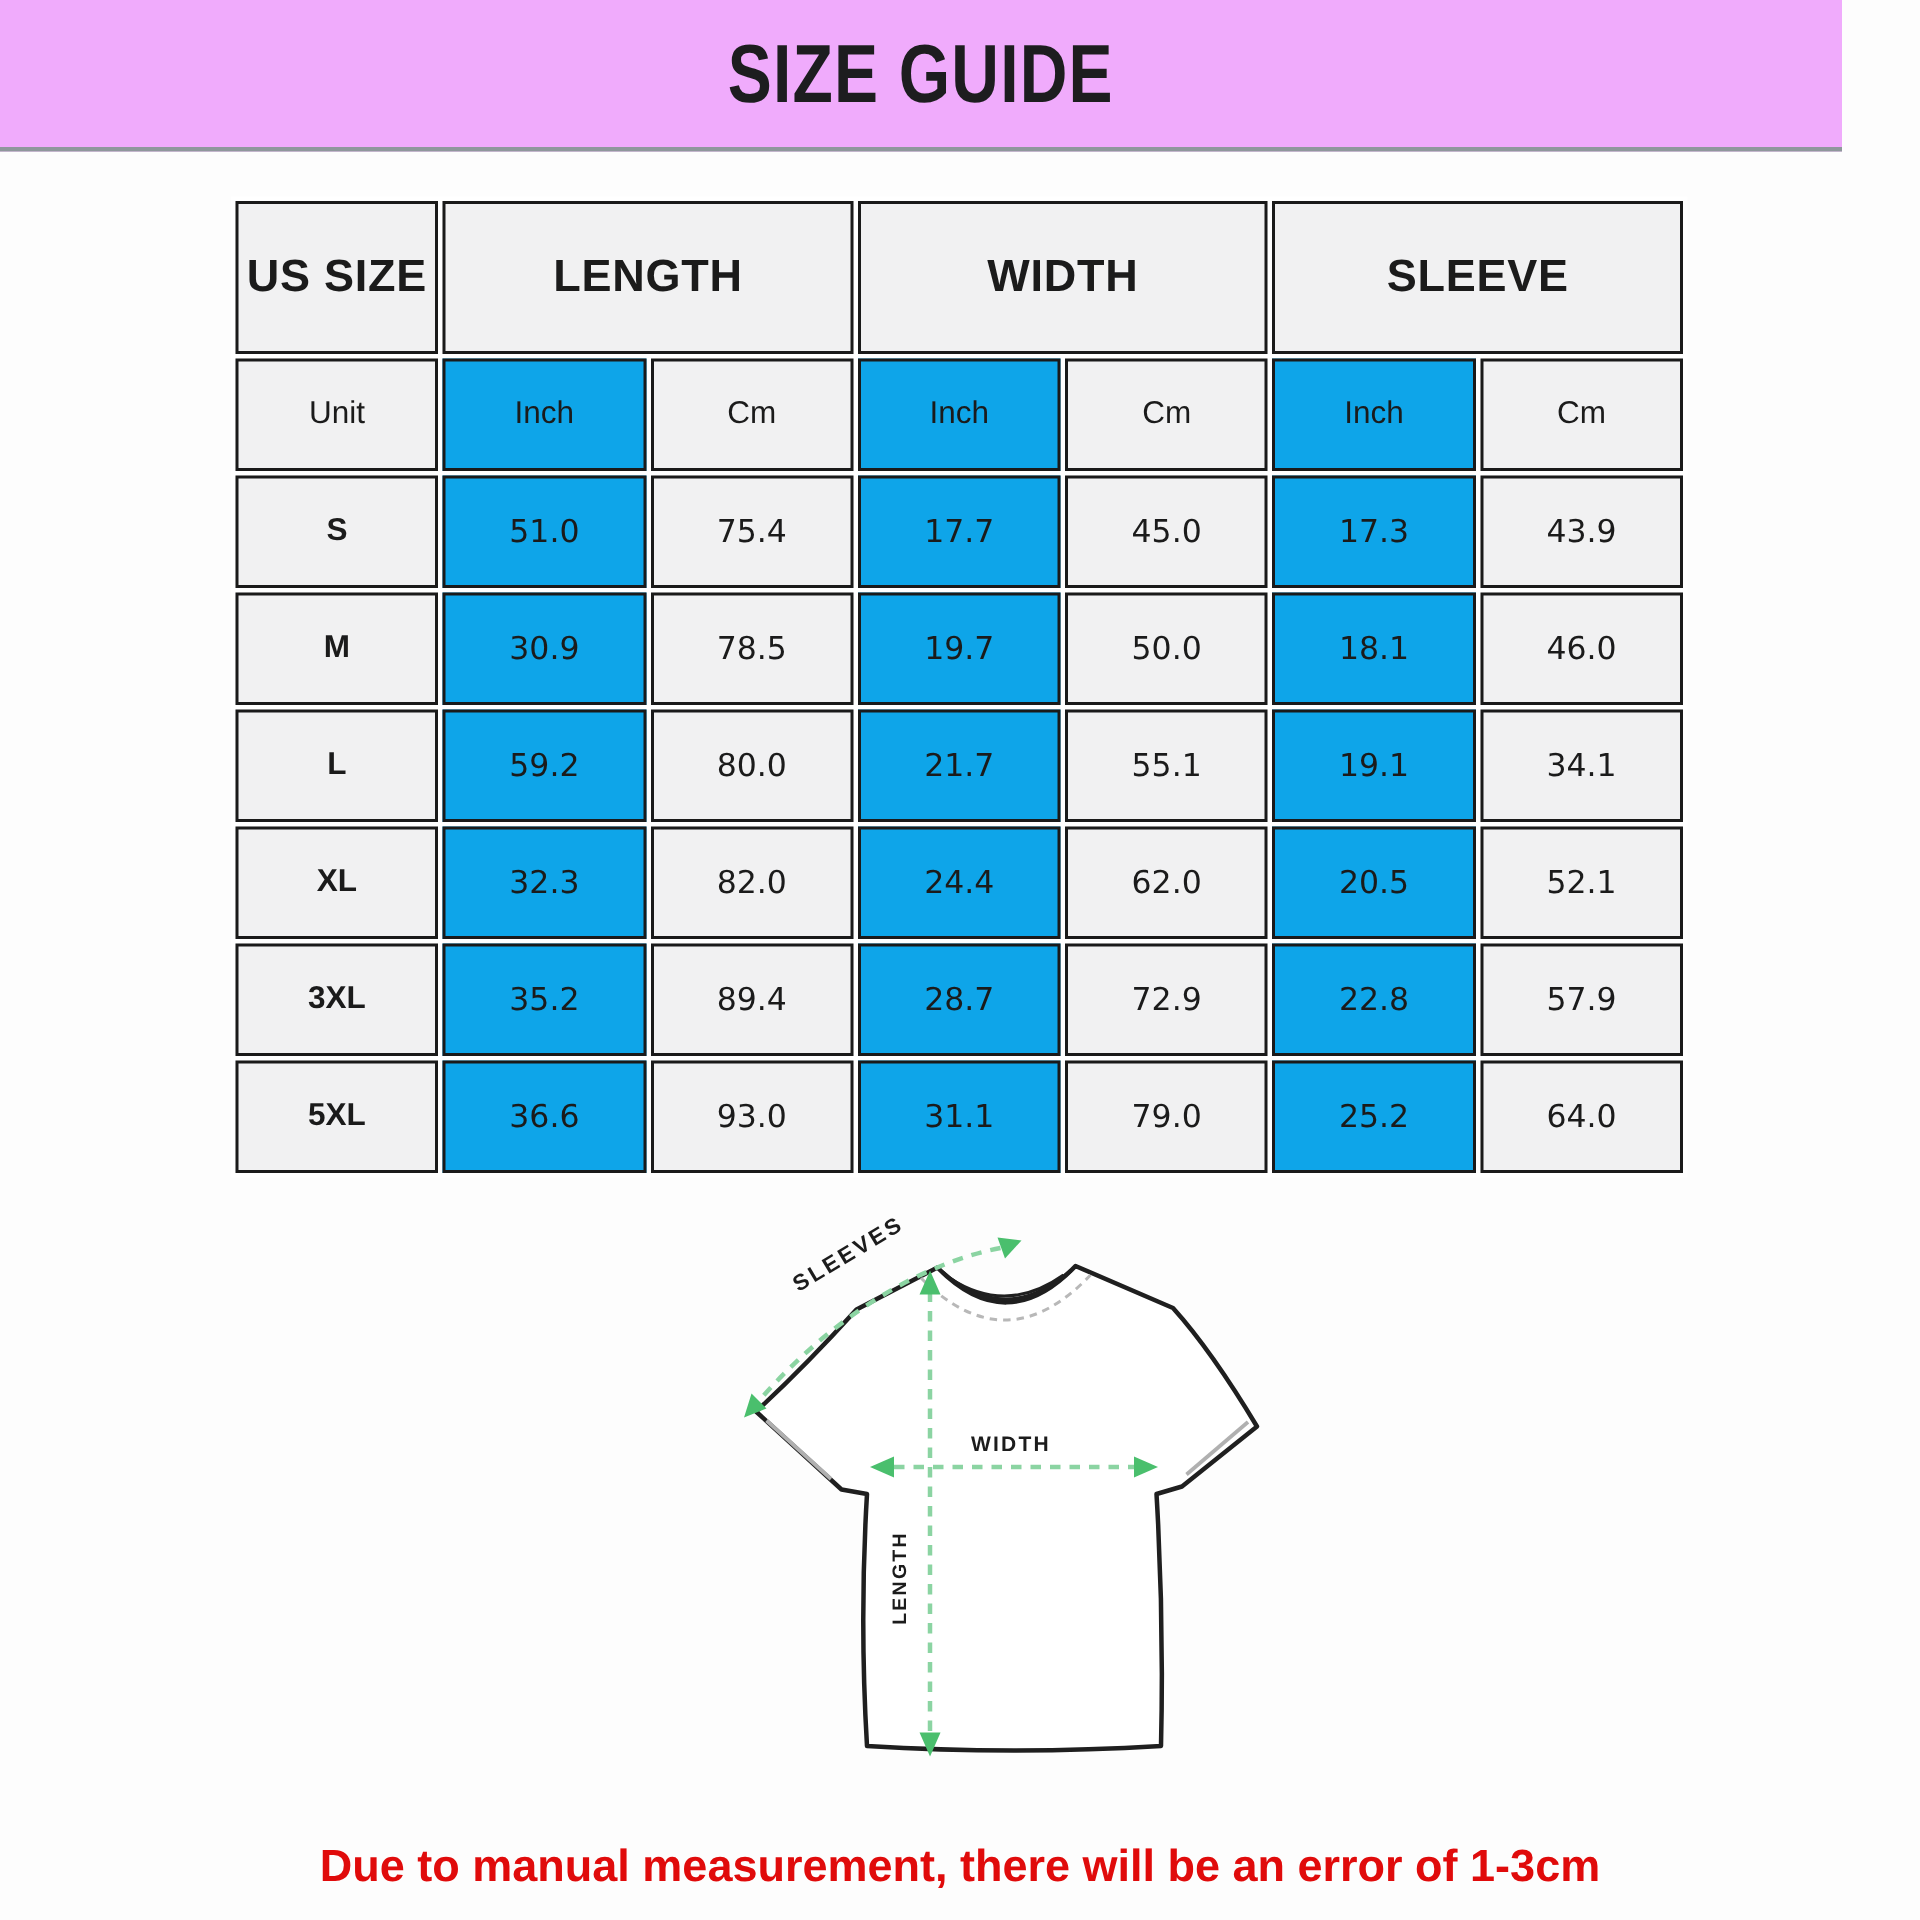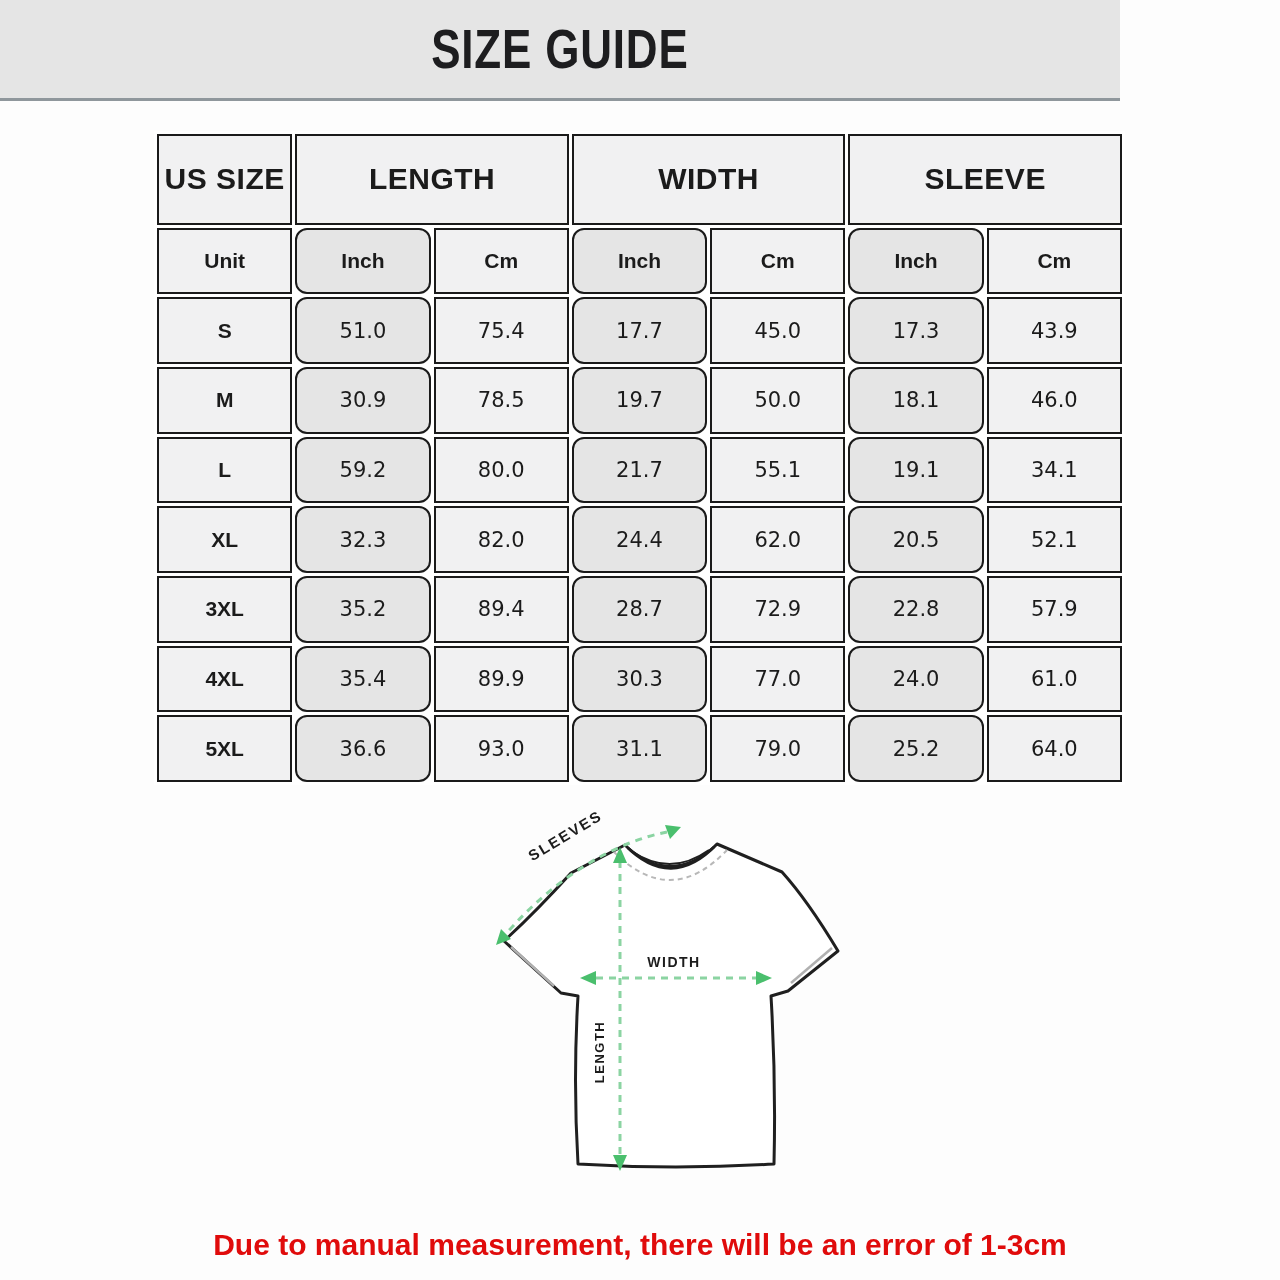--- a/index.html
+++ b/index.html
@@ -6,22 +6,22 @@
   body{
     width:1280px;height:1280px;
     background:#ffffff;
     font-family:"Liberation Sans",sans-serif;
     overflow:hidden;
   }
   .page{position:relative;width:1280px;height:1280px;background:#fdfdfd;}
 
   
   .banner{
-    position:absolute;left:0;top:0;width:1120px;height:98px;
-    background:#e5e5e5;
+    position:absolute;left:0;top:0;width:1228px;height:98px;
+    background:#f0abfc;
     border-bottom:3px solid #8f979c;
     display:flex;align-items:center;justify-content:center;
   }
   .banner .title{
     font-size:55px;font-weight:bold;color:#1d1d1f;
     transform:scaleX(.8);letter-spacing:1px;white-space:nowrap;
   }
 
   
   .table-wrap{position:absolute;left:154px;top:131px;width:971px;height:654px;}
@@ -29,23 +29,23 @@
     width:100%;height:100%;
     border-collapse:separate;border-spacing:3px;
     table-layout:fixed;background:#ffffff;
   }
   .size-table th,.size-table td{
     border:2.5px solid #1a1a1a;
     text-align:center;vertical-align:middle;
     padding:0;color:#1b1b1b;
   }
   .g{background:#f1f1f2;}
-  .w{background:#e5e5e5;border-radius:12px;}
+  .w{background:#0ea5e9;}
   .hdr{font-size:30px;font-weight:bold;letter-spacing:.5px;}
-  .unit{font-size:21px;font-weight:bold;}
+  .unit{font-size:21px;font-weight:normal;}
   .size{font-size:21px;font-weight:bold;}
   .val{font-family:"DejaVu Sans",sans-serif;font-weight:normal;font-size:21px;}
 
   
   .shirt-svg{position:absolute;left:440px;top:795px;width:440px;height:440px;}
   .shirt-label{
     font-family:"Liberation Sans",sans-serif;font-weight:bold;fill:#1c1c1c;
   }
 
   
@@ -122,29 +122,20 @@
           <tr>
             <th class="g size">3XL</th>
             <td class="w val">35.2</td>
             <td class="g val">89.4</td>
             <td class="w val">28.7</td>
             <td class="g val">72.9</td>
             <td class="w val">22.8</td>
             <td class="g val">57.9</td>
           </tr>
           <tr>
-            <th class="g size">4XL</th>
-            <td class="w val">35.4</td>
-            <td class="g val">89.9</td>
-            <td class="w val">30.3</td>
-            <td class="g val">77.0</td>
-            <td class="w val">24.0</td>
-            <td class="g val">61.0</td>
-          </tr>
-          <tr>
             <th class="g size">5XL</th>
             <td class="w val">36.6</td>
             <td class="g val">93.0</td>
             <td class="w val">31.1</td>
             <td class="g val">79.0</td>
             <td class="w val">25.2</td>
             <td class="g val">64.0</td>
           </tr>
         </tbody>
     </table>

